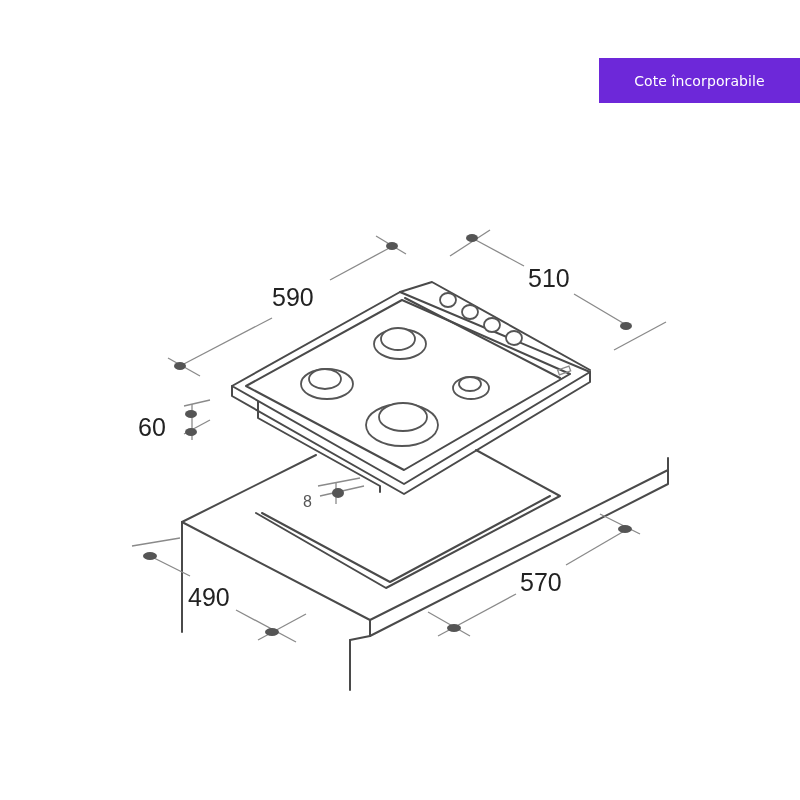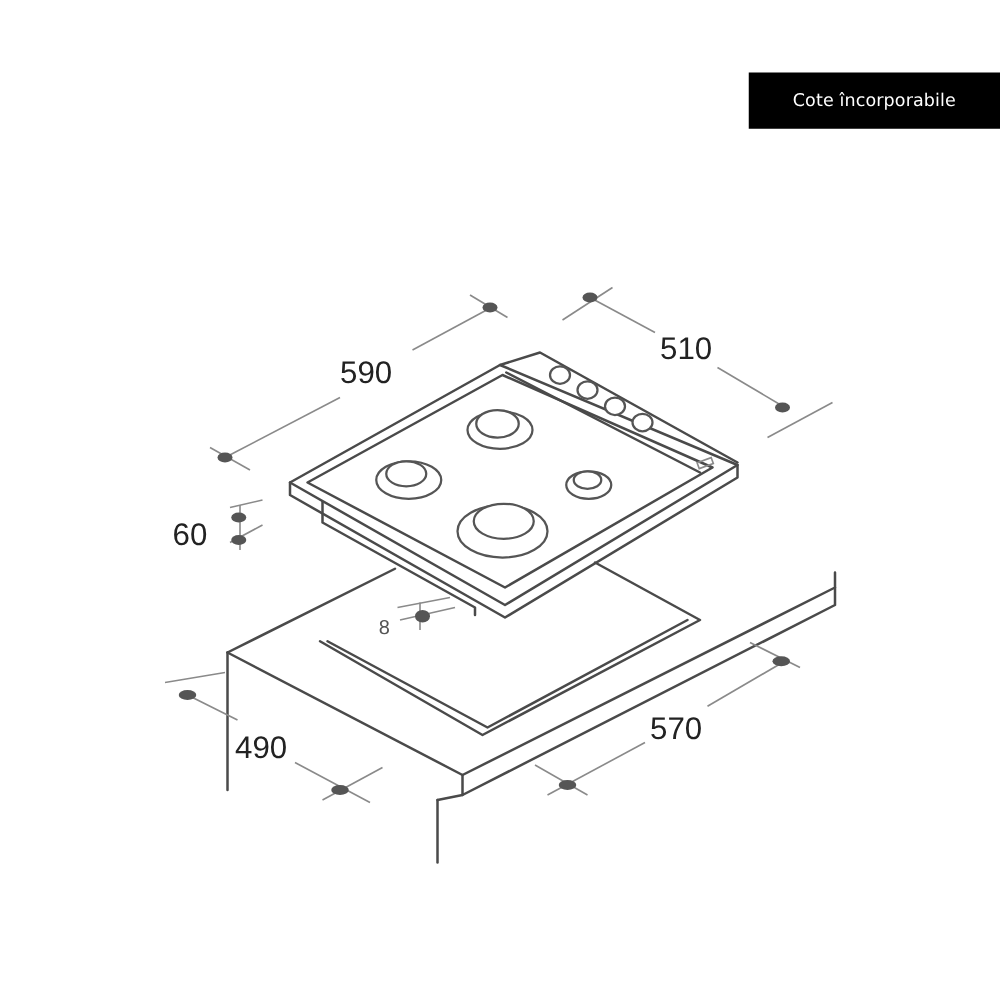--- a/index.html
+++ b/index.html
@@ -1,17 +1,17 @@
 <!DOCTYPE html>
 <html><head>
 <meta charset="utf-8">
 <style>
   html,body{margin:0;padding:0;background:#ffffff;}
   body{width:800px;height:800px;position:relative;overflow:hidden;font-family:"DejaVu Sans",sans-serif;}
-  .badge{position:absolute;left:599px;top:58px;width:201px;height:45px;background:#000000;color:#ffffff;
+  .badge{position:absolute;left:599px;top:58px;width:201px;height:45px;background:#6d28d9;color:#ffffff;
     display:flex;align-items:center;justify-content:center;font-family:"DejaVu Sans",sans-serif;font-size:14px;letter-spacing:0.1px;}
   svg{position:absolute;left:0;top:0;}
   .dim-label{font-family:"Liberation Sans",sans-serif;font-size:25px;fill:#222;}
   .dim-small{font-family:"Liberation Sans",sans-serif;font-size:16px;fill:#555;}
   .ln{stroke:#4a4a4a;stroke-width:2;fill:none;stroke-linejoin:round;stroke-linecap:round;}
   .thin{stroke:#8a8a8a;stroke-width:1.3;fill:none;}
   .burner{stroke:#555;stroke-width:1.8;fill:#fff;}
   .dot{fill:#555;}
 </style>
 </head>

